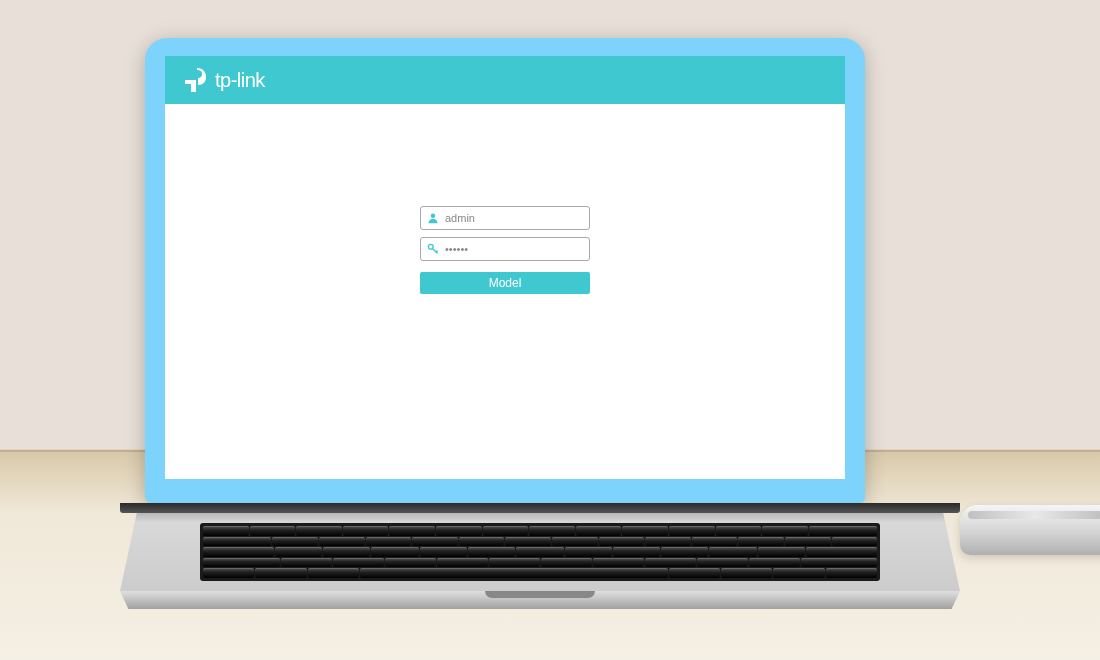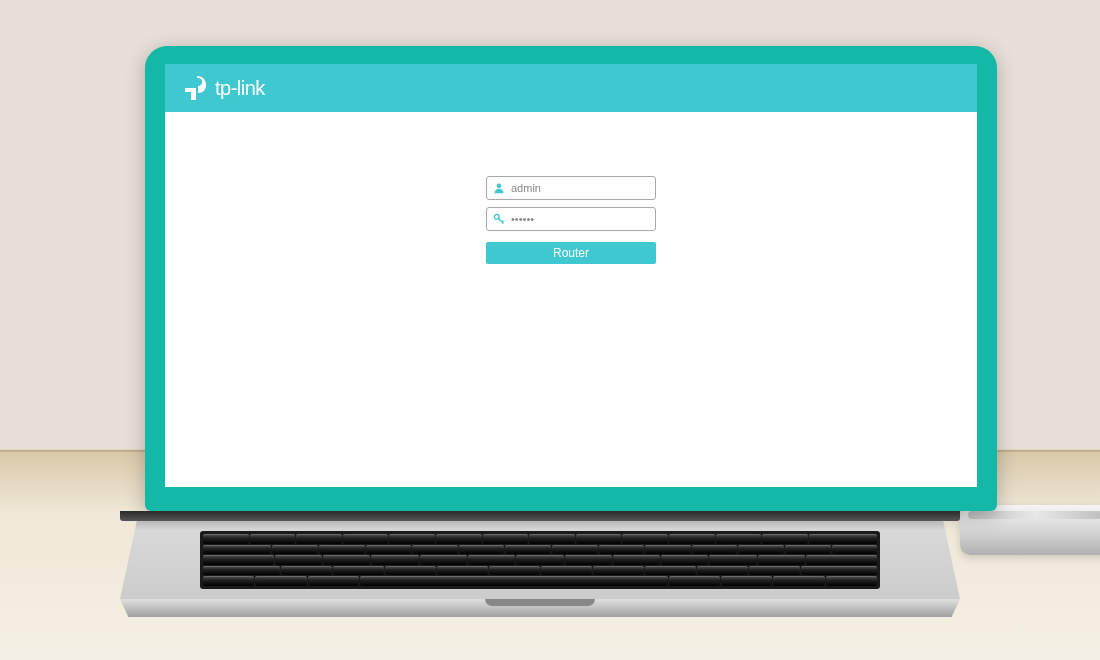--- a/index.html
+++ b/index.html
@@ -27,28 +27,27 @@
       height: 2px;
       background: #c0b090;
     }
     .laptop {
       position: absolute;
       left: 145px;
       top: 38px;
       width: 790px;
     }
     .lid {
-      width: 852px;
+      width: 720px;
       height: 465px;
-      background: #14b8a6;
+      background: #7dd3fc;
       border-radius: 22px 22px 6px 6px;
       padding: 18px 20px 24px 20px;
       box-shadow: 0 4px 20px rgba(0,0,0,0.25);
       position: relative;
-      margin-top: 8px;
     }
     .screen {
       width: 100%;
       height: 100%;
       background: #ffffff;
       position: relative;
       overflow: hidden;
     }
     .header-bar {
       background: #40c8d0;
@@ -82,21 +81,21 @@
     }
     .router-model {
       font-size: 10px;
       font-weight: normal;
     }
     .content-area {
       height: calc(100% - 48px);
       display: flex;
       align-items: flex-start;
       justify-content: center;
-      padding-top: 64px;
+      padding-top: 102px;
     }
     .login-form {
       width: 170px;
       display: flex;
       flex-direction: column;
       gap: 7px;
     }
     .input-row {
       display: flex;
       align-items: center;
@@ -250,21 +249,21 @@
             <input class="input-field" type="text" value="admin" style="">
           </div>
           <div class="input-row">
             <svg class="input-icon" viewBox="0 0 16 16">
               <circle cx="5" cy="5" r="3.2" fill="none" stroke="#40c8d0" stroke-width="1.8"></circle>
               <line x1="7" y1="7" x2="14" y2="14" stroke="#40c8d0" stroke-width="1.8"></line>
               <line x1="12" y1="12" x2="14" y2="10" stroke="#40c8d0" stroke-width="1.8"></line>
             </svg>
             <input class="input-field" type="password" value="••••••" style="">
           </div>
-          <button class="login-button">Router</button>
+          <button class="login-button">Model</button>
         </form>
       </div>
 
     </div>
   </div>
 
   <div class="base">
     <div class="hinge"></div>
     <div class="keyboard-deck">
       <div class="keyboard">

